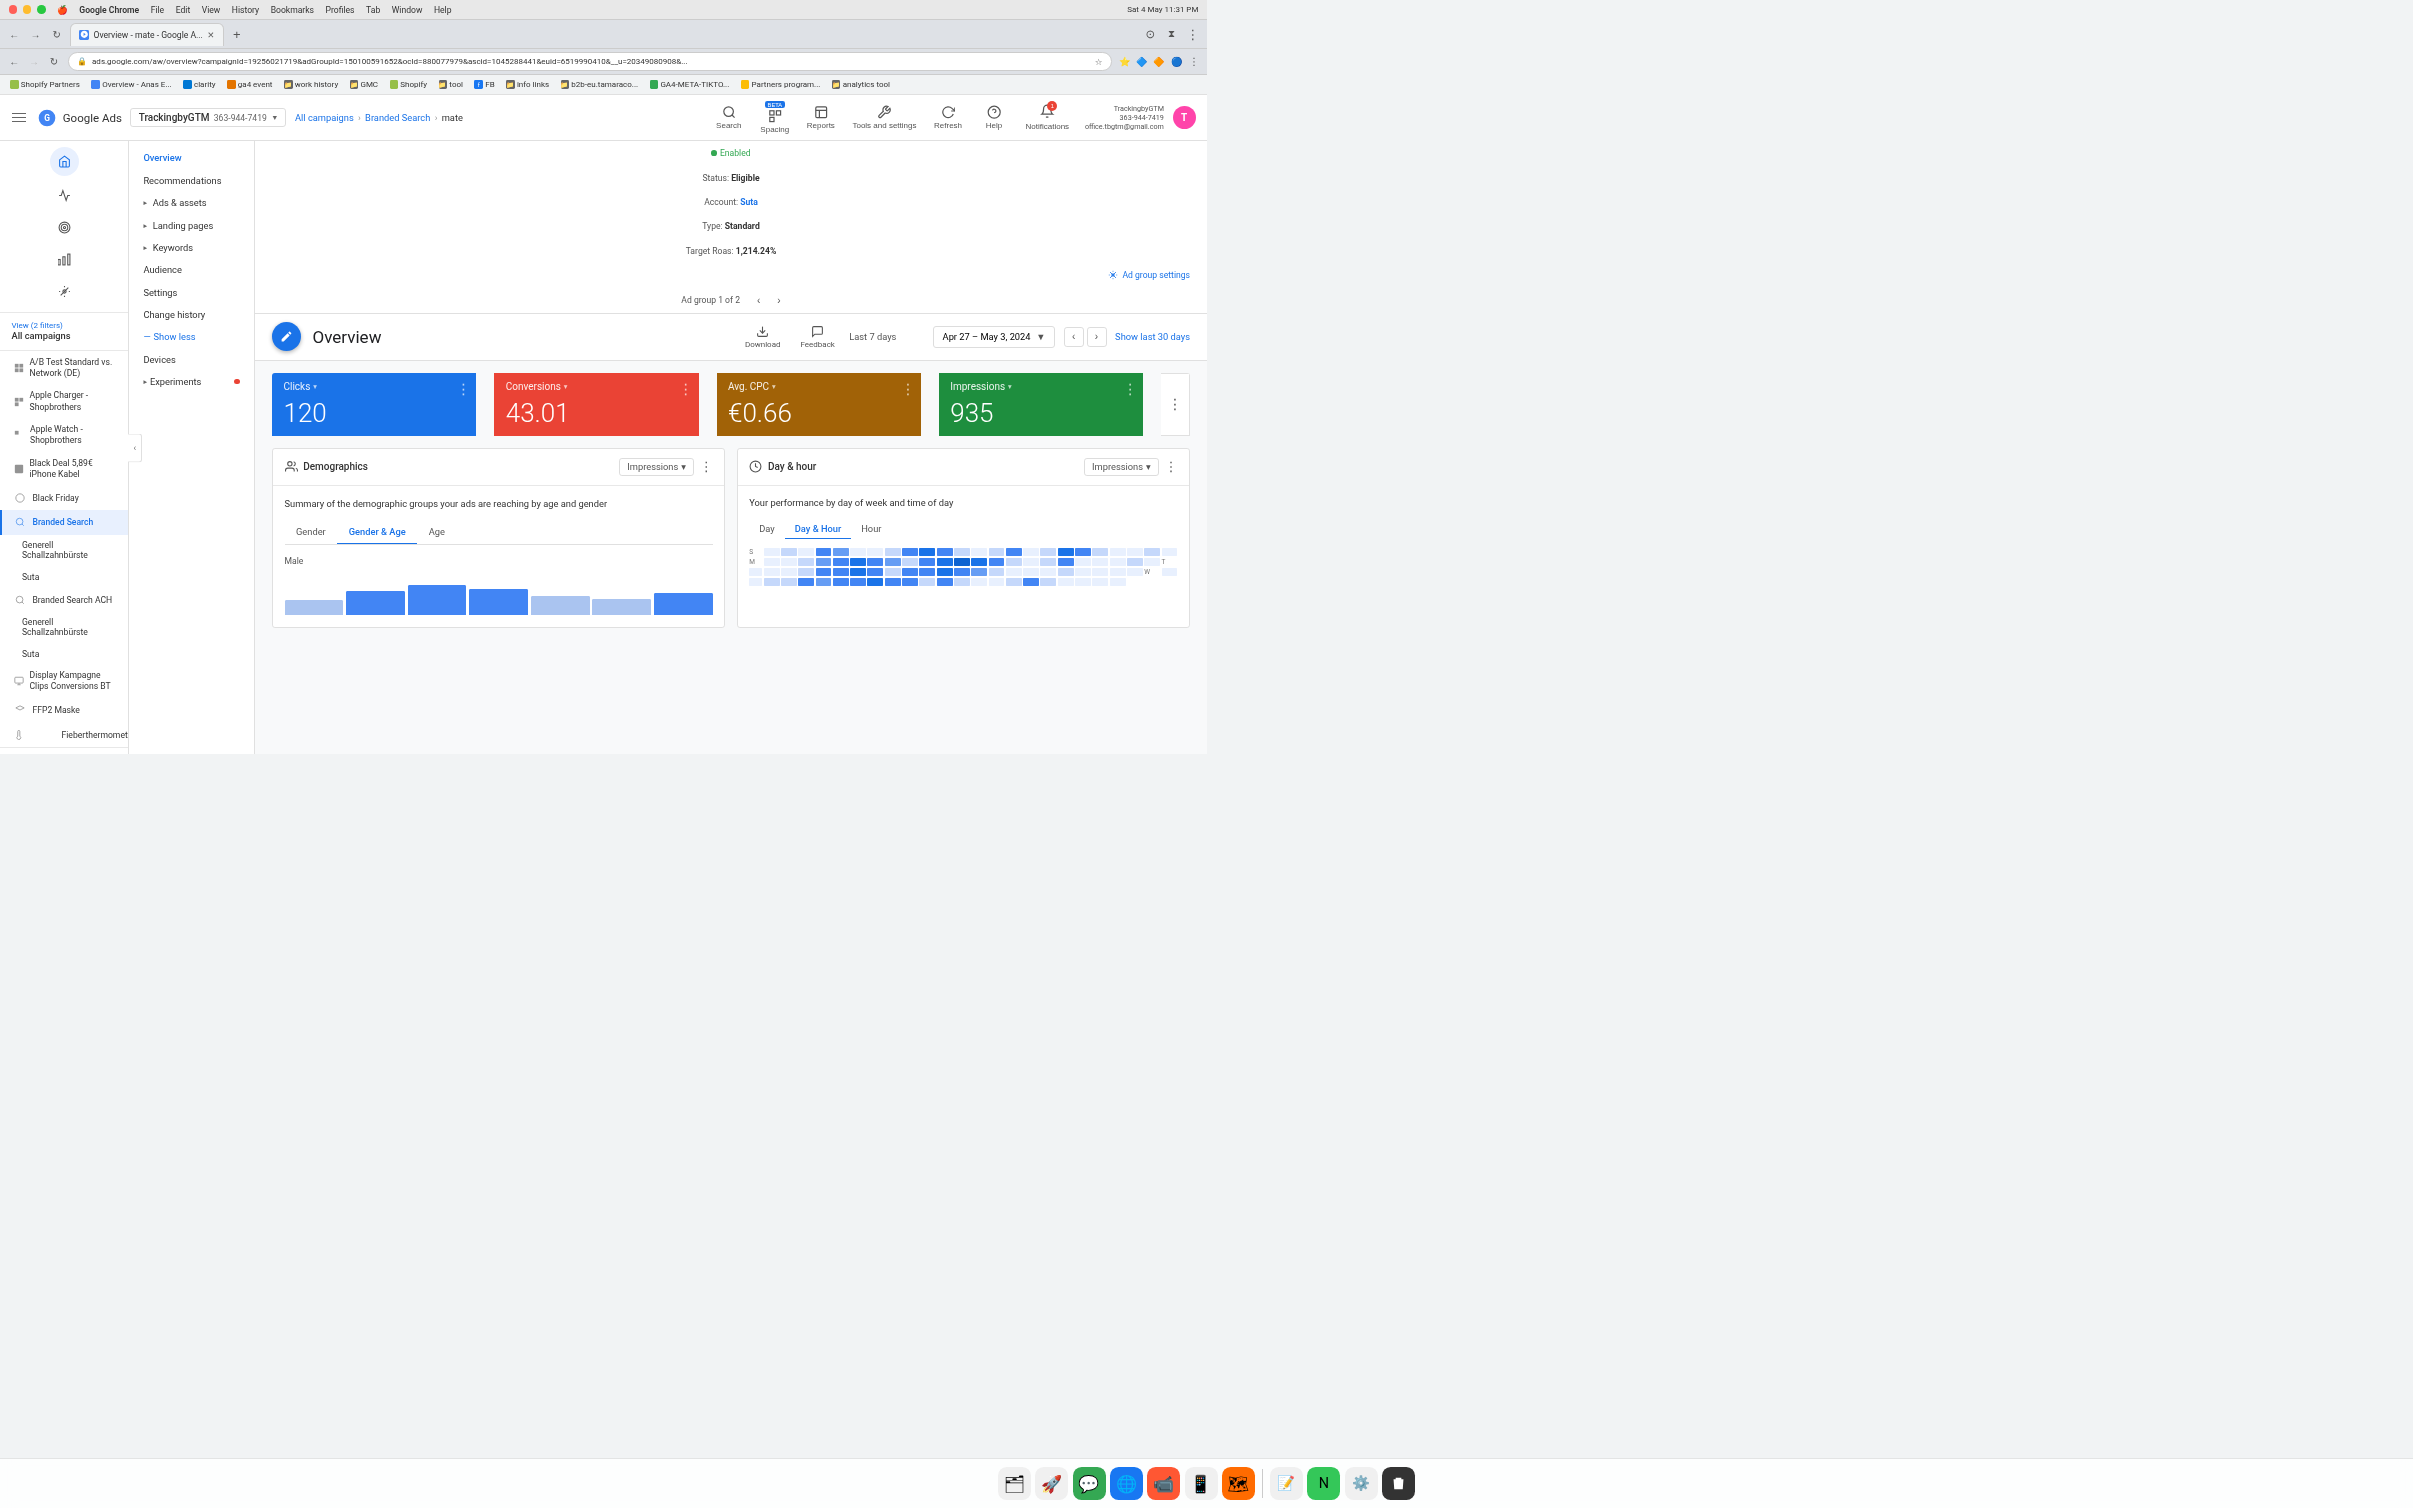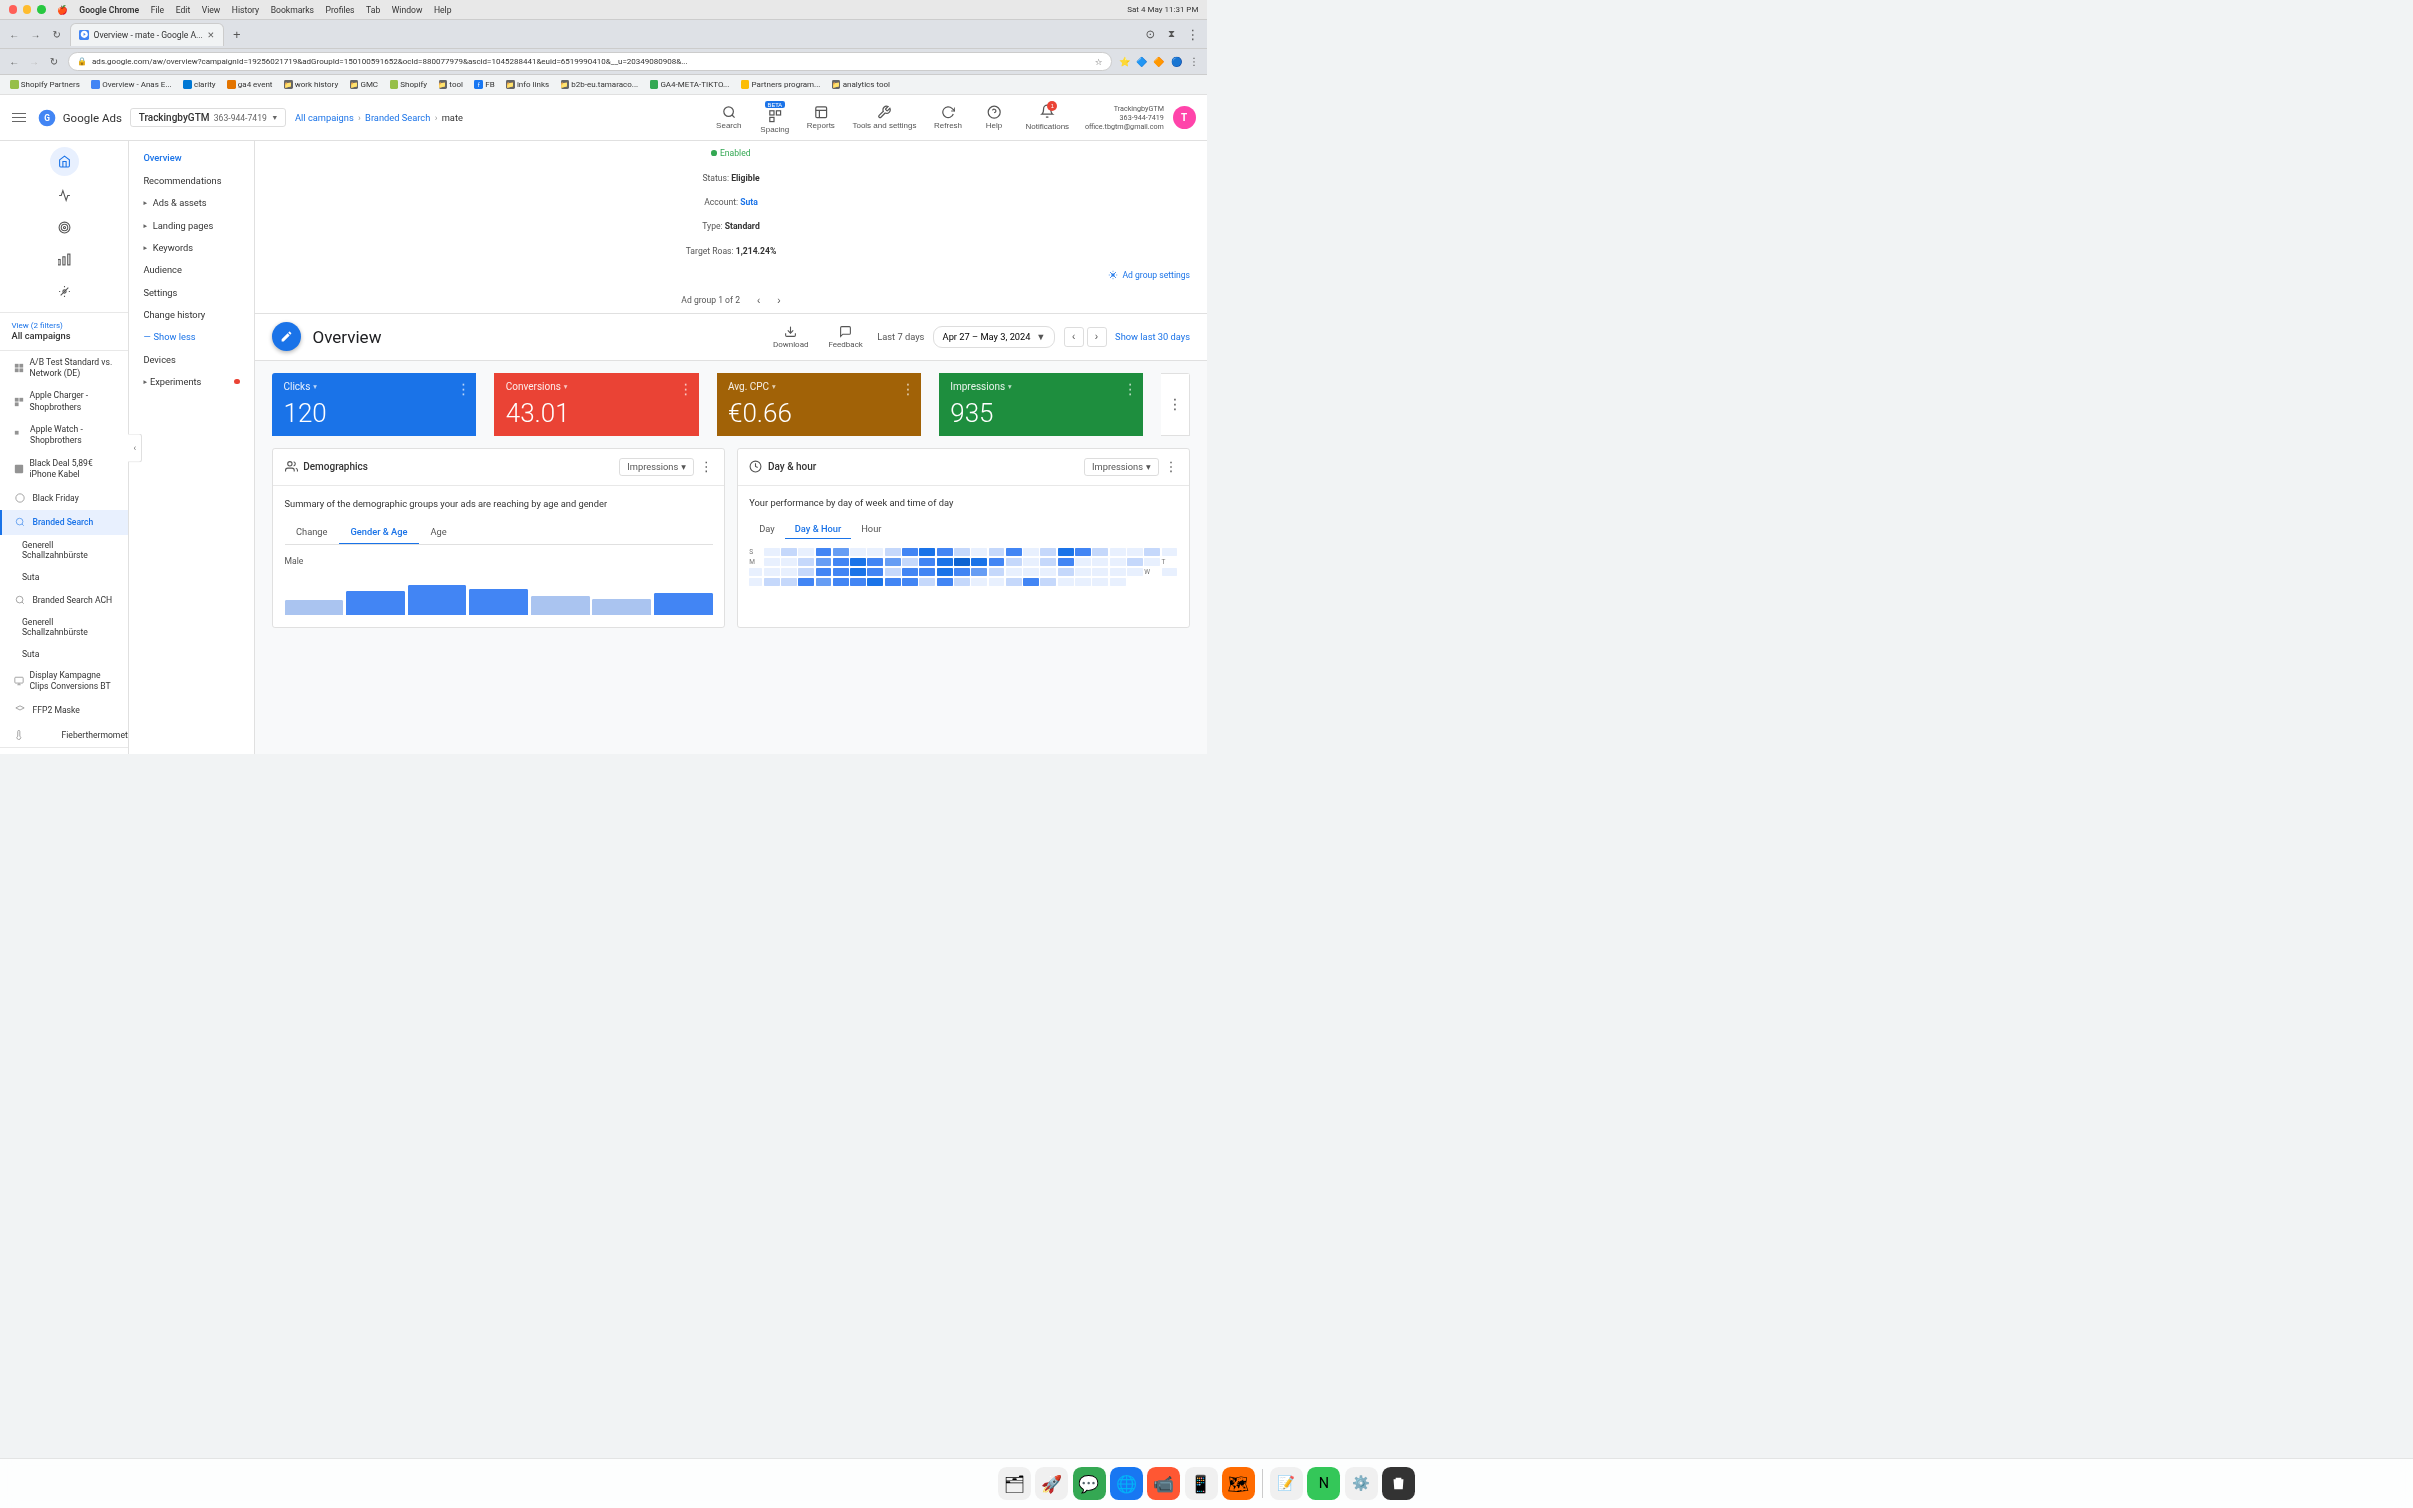--- a/index.html
+++ b/index.html
@@ -694,21 +694,21 @@
               </svg>
             <span style="font-size:8px;color:#555;">Download</span>
           </div>
           <div style="display:flex;flex-direction:column;align-items:center;gap:1.4px;cursor:pointer;padding:2.9px 5.7px;">
             <svg width="13" height="13" viewBox="0 0 24 24" fill="none" stroke="#555" stroke-width="2">
                 <path d="M21 15a2 2 0 0 1-2 2H7l-4 4V5a2 2 0 0 1 2-2h14a2 2 0 0 1 2 2z"></path>
               </svg>
             <span style="font-size:8px;color:#555;">Feedback</span>
           </div>
           <span style="font-size:9.3px;color:#555;">Last 7 days</span>
-          <div style="border:0.7px solid #ddd;border-radius:9px;padding:4.3px 8.6px;font-size:9.3px;display:flex;align-items:center;gap:5.7px;cursor:pointer;">
+          <div style="border:0.7px solid #ddd;border-radius:3px;padding:4.3px 8.6px;font-size:9.3px;display:flex;align-items:center;gap:5.7px;cursor:pointer;margin-left:28px;">
             <span>Apr 27 – May 3, 2024</span>
             <span style="color:#555;">▼</span>
           </div>
           <div style="display:flex;gap:2.9px;">
             <button style="width:20px;height:20px;border:0.7px solid #ddd;border-radius:2.9px;display:flex;align-items:center;justify-content:center;cursor:pointer;color:#555;font-size:10px;background:white;">‹</button>
             <button style="width:20px;height:20px;border:0.7px solid #ddd;border-radius:2.9px;display:flex;align-items:center;justify-content:center;cursor:pointer;color:#555;font-size:10px;background:white;">›</button>
           </div>
           <span style="color:#1a73e8;font-size:9.3px;cursor:pointer;">Show last 30 days</span>
         </div>
       </div>
@@ -771,21 +771,21 @@
             <span style="font-size:10px;color:#333;font-weight:500;flex:1;">Demographics</span>
             <div style="display:flex;align-items:center;gap:2.9px;font-size:9.3px;color:#555;cursor:pointer;border:0.7px solid #ddd;border-radius:2.9px;padding:2.9px 7.2px;">
               <span>Impressions</span>
               <span>▾</span>
             </div>
             <span style="color:#555;cursor:pointer;font-size:13px;line-height:1;">⋮</span>
           </div>
           <div style="padding:11.5px;">
             <p style="font-size:9.3px;color:#333;margin-bottom:10px;line-height:1.4;">Summary of the demographic groups your ads are reaching by age and gender</p>
             <div style="display:flex;gap:0;border-bottom:0.7px solid #e0e0e0;margin-bottom:11.5px;">
-              <div style="padding:5.7px 11.5px;font-size:9.3px;color:#555;cursor:pointer;border-bottom:1.4px solid transparent;">Change</div>
+              <div style="padding:5.7px 11.5px;font-size:9.3px;color:#555;cursor:pointer;border-bottom:1.4px solid transparent;">Gender</div>
               <div style="padding:5.7px 11.5px;font-size:9.3px;color:#1a73e8;cursor:pointer;border-bottom:1.4px solid #1a73e8;font-weight:500;">Gender &amp; Age</div>
               <div style="padding:5.7px 11.5px;font-size:9.3px;color:#555;cursor:pointer;border-bottom:1.4px solid transparent;">Age</div>
             </div>
             <div style="font-size:8.6px;color:#555;margin-bottom:5.7px;">Male</div>
             <div style="display:flex;gap:2.9px;align-items:flex-end;height:43px;">
               <div style="flex:1;height:35%;background:#aac4f0;border-radius:1.4px 1.4px 0 0;cursor:pointer;"></div>
               <div style="flex:1;height:55%;background:#4285f4;border-radius:1.4px 1.4px 0 0;cursor:pointer;"></div>
               <div style="flex:1;height:70%;background:#4285f4;border-radius:1.4px 1.4px 0 0;cursor:pointer;"></div>
               <div style="flex:1;height:60%;background:#4285f4;border-radius:1.4px 1.4px 0 0;cursor:pointer;"></div>
               <div style="flex:1;height:45%;background:#aac4f0;border-radius:1.4px 1.4px 0 0;cursor:pointer;"></div>

